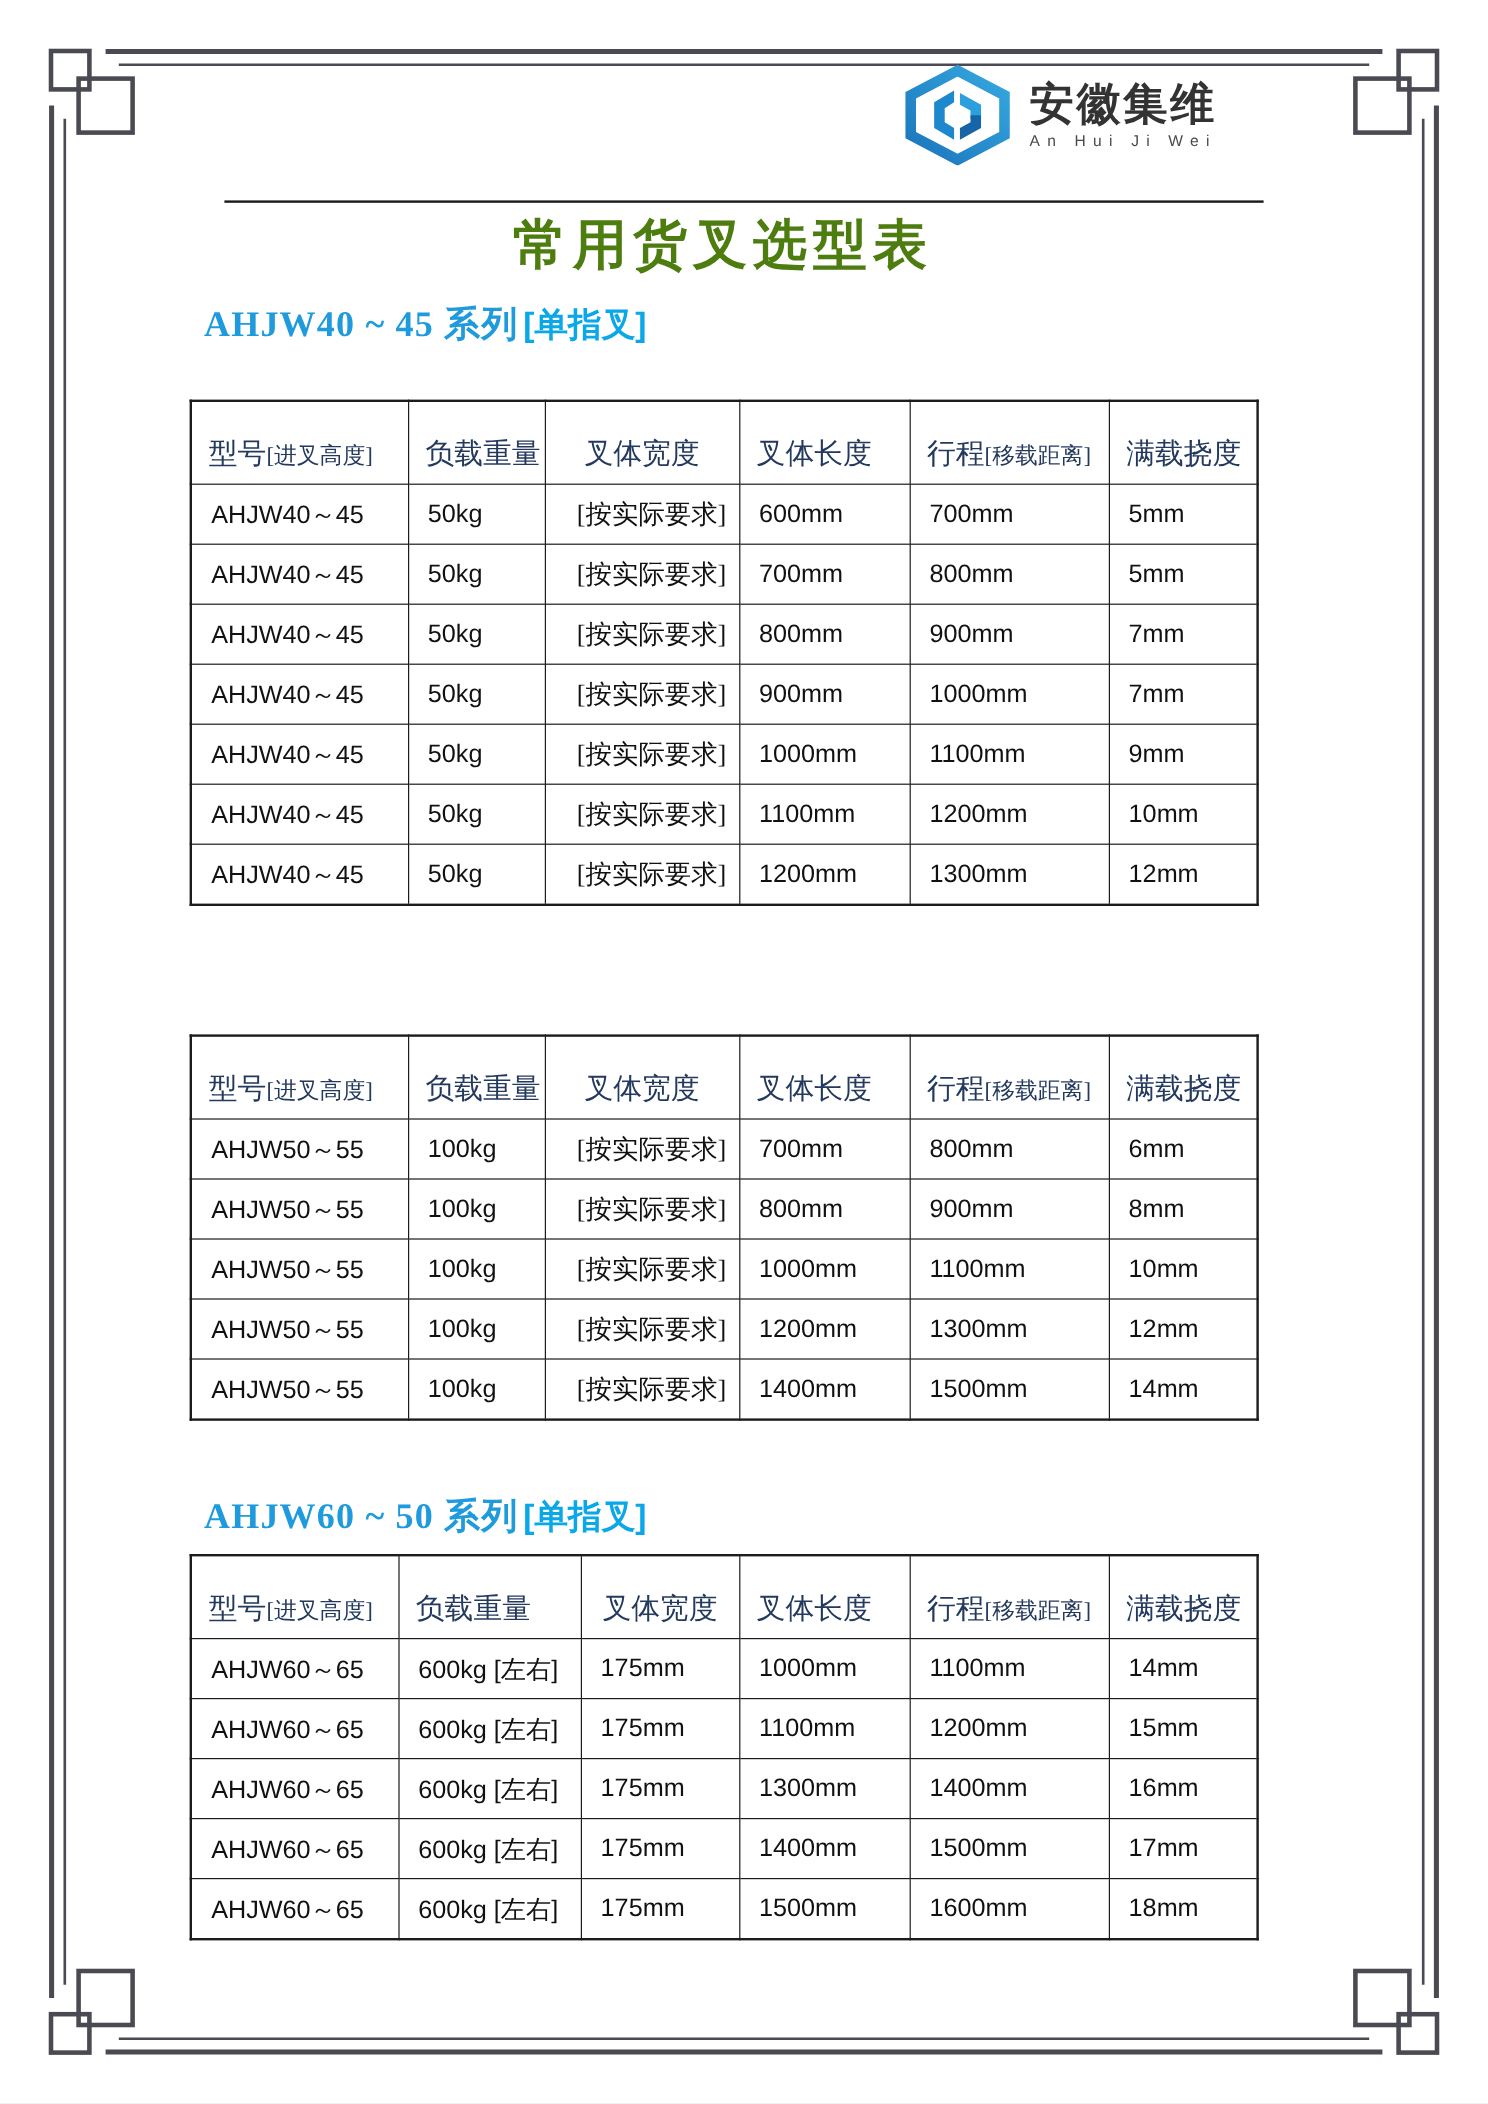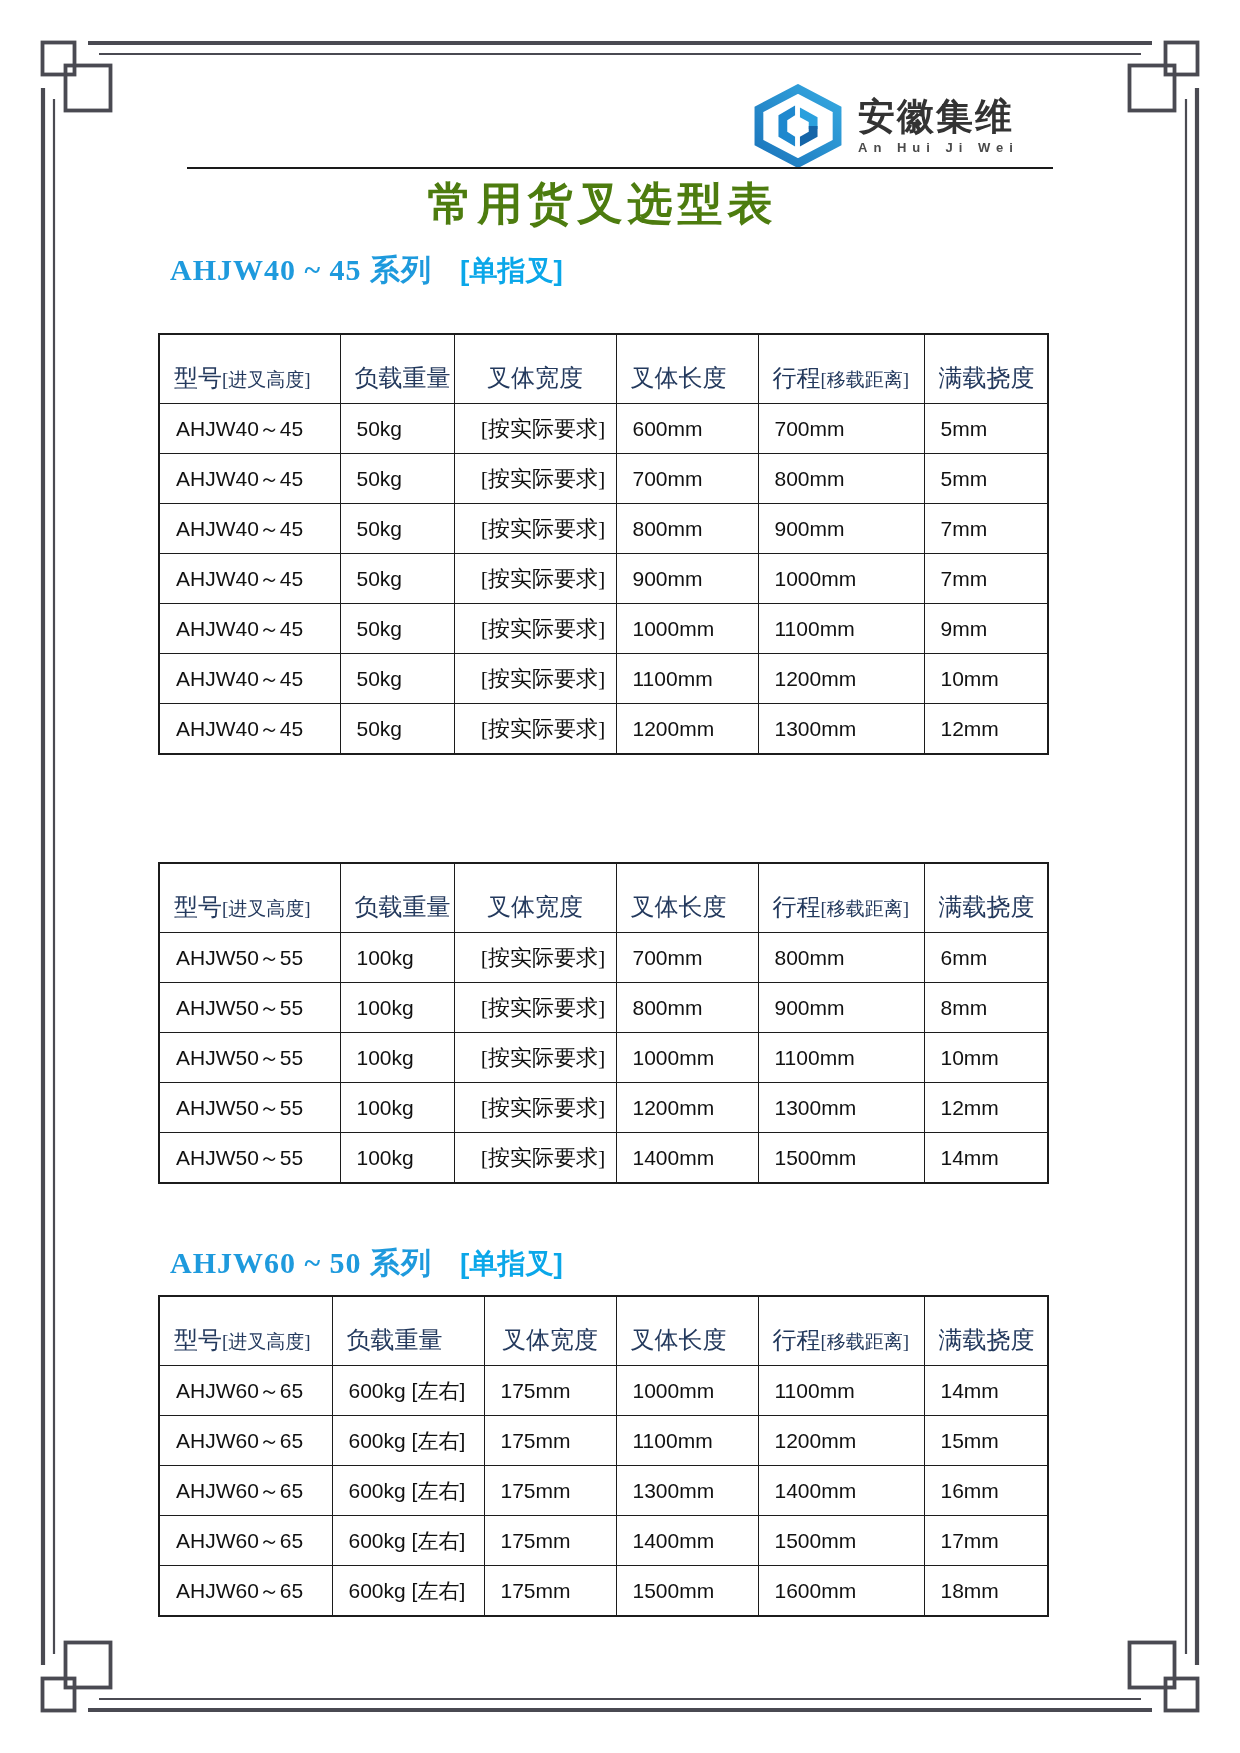--- a/index.html
+++ b/index.html
@@ -4,41 +4,41 @@
 <style>
   html,body { margin:0; padding:0; background:#e8e8e8; }
   .page {
     position:relative; width:1240px; height:1753px; margin:0 auto;
     background:#ffffff; overflow:hidden;
     font-family:"Liberation Sans", sans-serif;
   }
   .frame-svg { position:absolute; left:0; top:0; }
 
   
-  .logo { position:absolute; top:84px; left:748px; display:flex; align-items:center; }
+  .logo { position:absolute; top:54px; left:748px; display:flex; align-items:center; }
   .logo-icon { width:100px; height:84px; }
   .logo-text { margin-left:10px; display:flex; flex-direction:column; }
   .logo-cn { font-size:37px; font-weight:bold; color:#333333; letter-spacing:2px; line-height:1.1; }
-  .logo-en { font-size:13px; font-weight:bold; color:#4a4a4a; letter-spacing:6px; margin-top:2px; }
+  .logo-en { font-size:13px; font-weight:normal; color:#4a4a4a; letter-spacing:6px; margin-top:2px; }
 
   .rule { position:absolute; top:167px; left:187px; width:866px; height:2px; background:#1a1a1a; }
 
   .title {
     position:absolute; top:174px; left:158px; width:889px;
     text-align:center; font-size:45px; font-weight:800; color:#4d7c0f; letter-spacing:5px;
   }
 
   .section-heading { position:absolute; left:170px; white-space:nowrap; }
   .section-heading .series {
     font-family:"Liberation Serif", serif; font-weight:bold; font-size:30px;
     letter-spacing:1px;
   }
   .section-heading .tag {
     font-family:"Liberation Sans", sans-serif; font-weight:bold; font-size:28px;
-    margin-left:28px;
+    margin-left:4px;
   }
   #sec-0 { top:250px; } #sec-1 { top:817px; } #sec-2 { top:1243px; }
 
   table.spec {
     position:absolute; left:158px; width:889px;
     border-collapse:collapse; table-layout:fixed;
     border:2.2px solid #1c1c1c;
   }
   #table-0 { top:333px; } #table-1 { top:862px; } #table-2 { top:1295px; }
 

